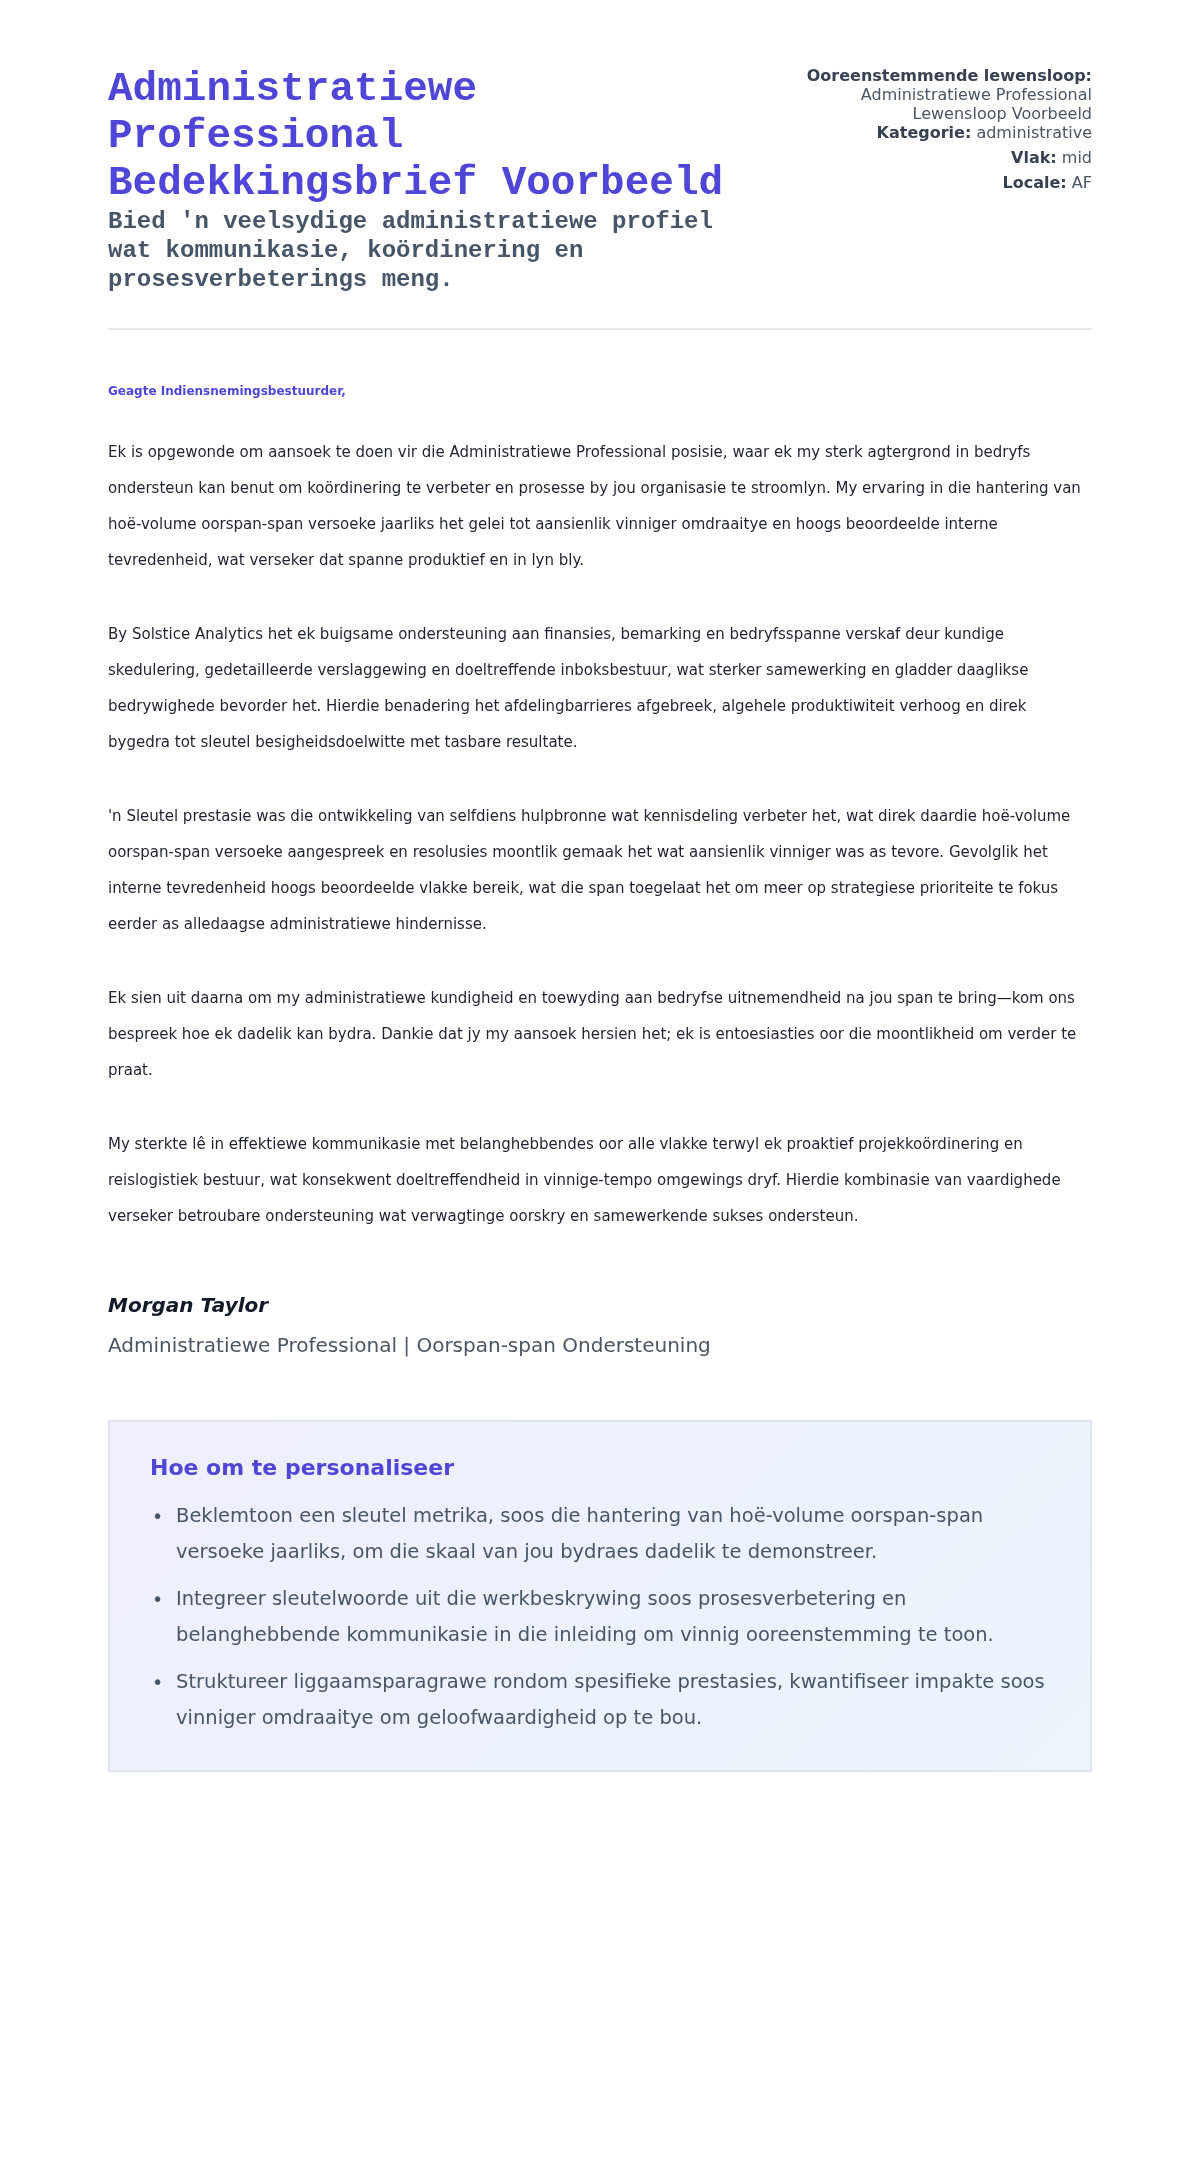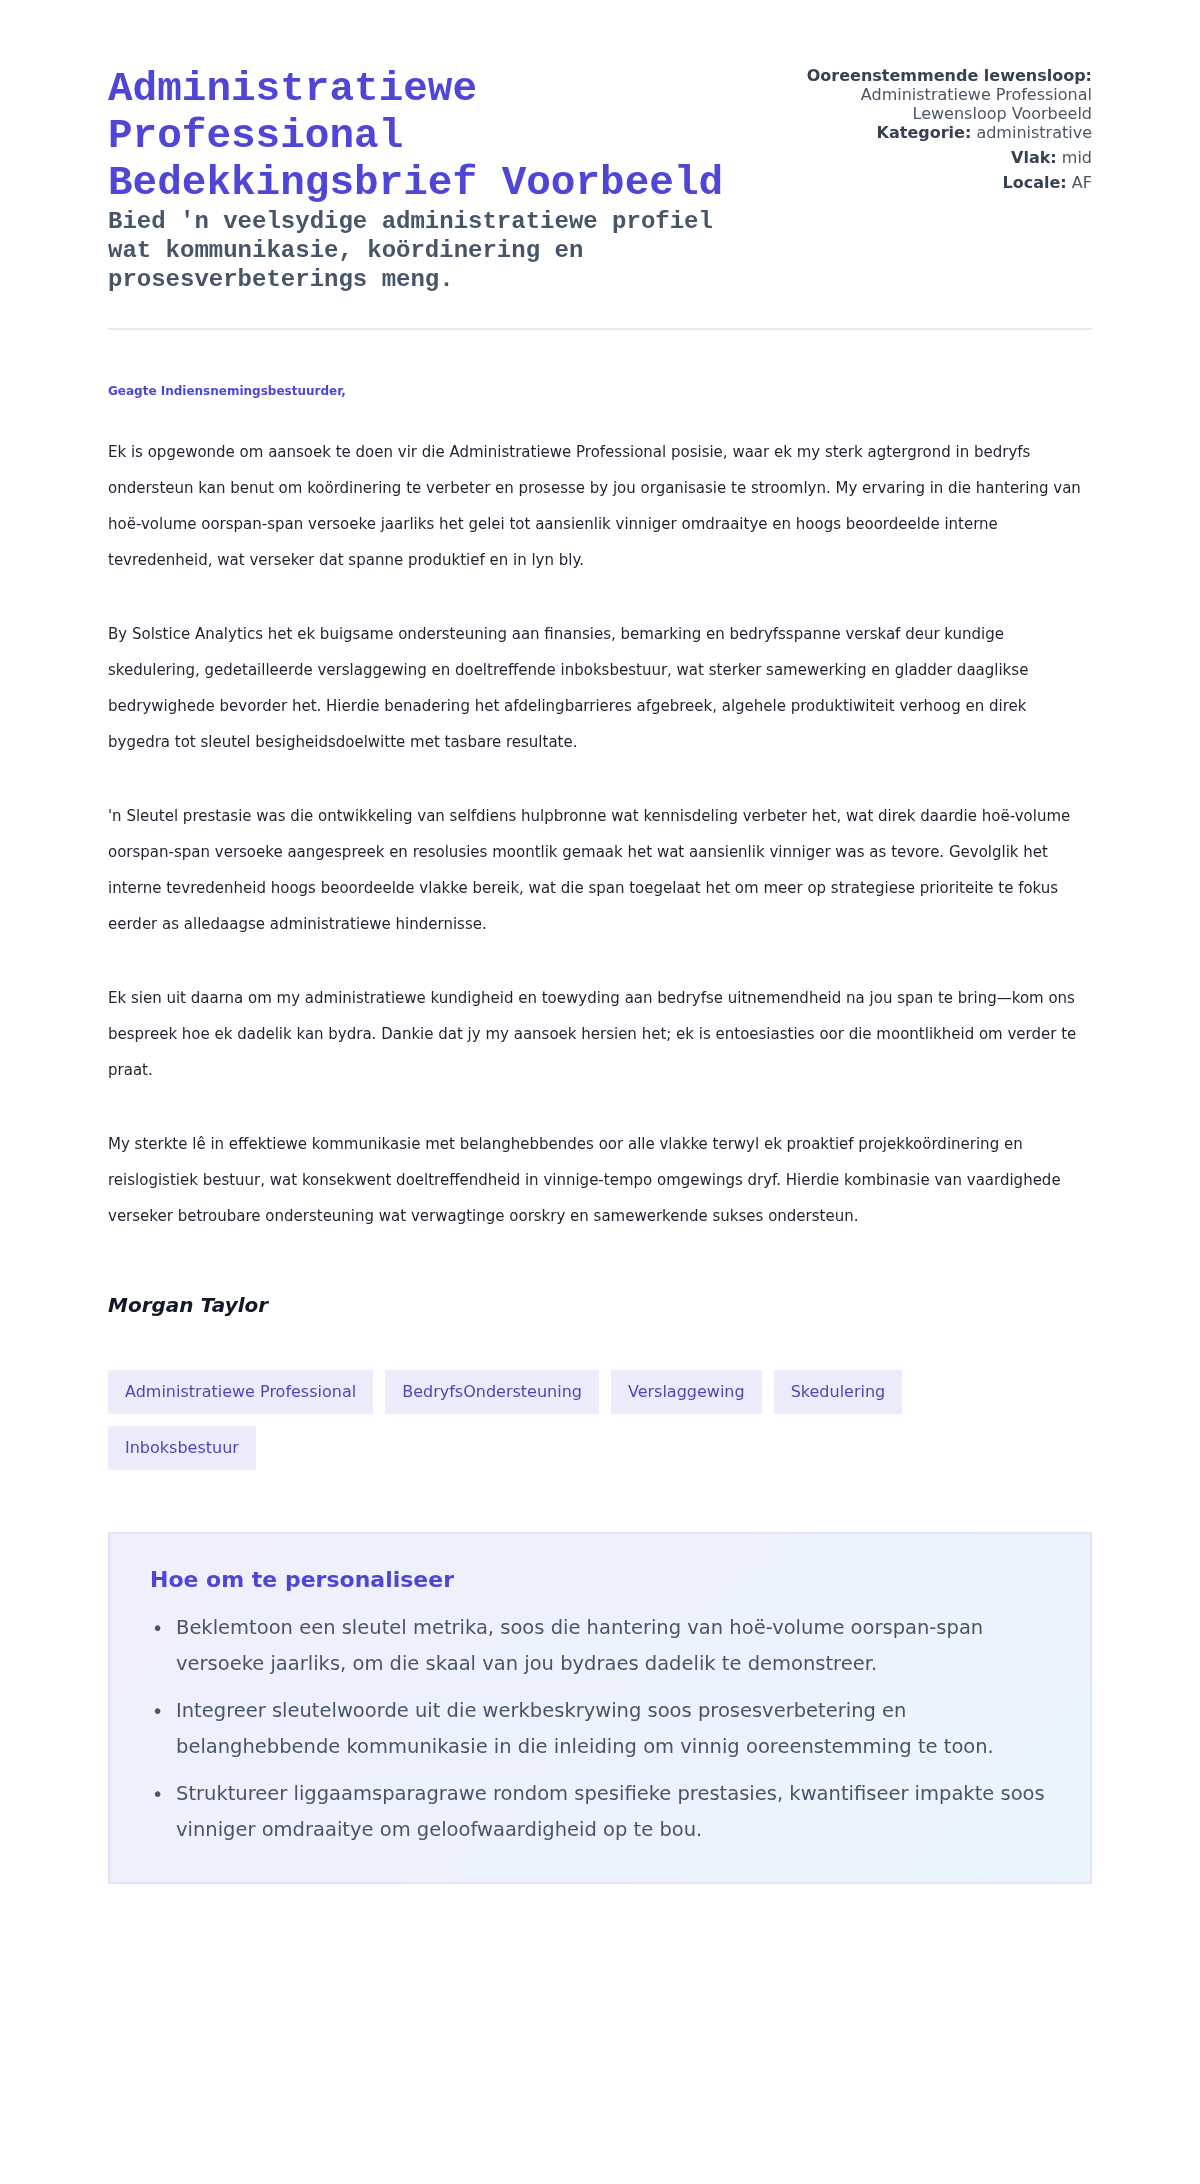--- a/index.html
+++ b/index.html
@@ -160,29 +160,23 @@
   <section class="body-text">
     <p>Ek is opgewonde om aansoek te doen vir die Administratiewe Professional posisie, waar ek my sterk agtergrond in bedryfs ondersteun kan benut om koördinering te verbeter en prosesse by jou organisasie te stroomlyn. My ervaring in die hantering van hoë-volume oorspan-span versoeke jaarliks het gelei tot aansienlik vinniger omdraaitye en hoogs beoordeelde interne tevredenheid, wat verseker dat spanne produktief en in lyn bly.</p>
     <p>By Solstice Analytics het ek buigsame ondersteuning aan finansies, bemarking en bedryfsspanne verskaf deur kundige skedulering, gedetailleerde verslaggewing en doeltreffende inboksbestuur, wat sterker samewerking en gladder daaglikse bedrywighede bevorder het. Hierdie benadering het afdelingbarrieres afgebreek, algehele produktiwiteit verhoog en direk bygedra tot sleutel besigheidsdoelwitte met tasbare resultate.</p>
     <p>'n Sleutel prestasie was die ontwikkeling van selfdiens hulpbronne wat kennisdeling verbeter het, wat direk daardie hoë-volume oorspan-span versoeke aangespreek en resolusies moontlik gemaak het wat aansienlik vinniger was as tevore. Gevolglik het interne tevredenheid hoogs beoordeelde vlakke bereik, wat die span toegelaat het om meer op strategiese prioriteite te fokus eerder as alledaagse administratiewe hindernisse.</p>
     <p>Ek sien uit daarna om my administratiewe kundigheid en toewyding aan bedryfse uitnemendheid na jou span te bring—kom ons bespreek hoe ek dadelik kan bydra. Dankie dat jy my aansoek hersien het; ek is entoesiasties oor die moontlikheid om verder te praat.</p>
     <p>My sterkte lê in effektiewe kommunikasie met belanghebbendes oor alle vlakke terwyl ek proaktief projekkoördinering en reislogistiek bestuur, wat konsekwent doeltreffendheid in vinnige-tempo omgewings dryf. Hierdie kombinasie van vaardighede verseker betroubare ondersteuning wat verwagtinge oorskry en samewerkende sukses ondersteun.</p>
   </section>
 
   <section class="signature">
     <div class="sig-name">Morgan Taylor</div>
+    <div class="sig-title">Administratiewe Professional | Oorspan-span Ondersteuning</div>
   </section>
 
-  <section class="tags">
-    <span class="tag">Administratiewe Professional</span>
-    <span class="tag">BedryfsOndersteuning</span>
-    <span class="tag">Verslaggewing</span>
-    <span class="tag">Skedulering</span>
-    <span class="tag">Inboksbestuur</span>
-  </section>
 
   <section class="tips">
     <h3 class="tips-title">Hoe om te personaliseer</h3>
     <ul>
       <li>
         <span class="bullet">•</span>
         <span>Beklemtoon een sleutel metrika, soos die hantering van hoë-volume oorspan-span versoeke jaarliks, om die skaal van jou bydraes dadelik te demonstreer.</span>
       </li>
       <li>
         <span class="bullet">•</span>

